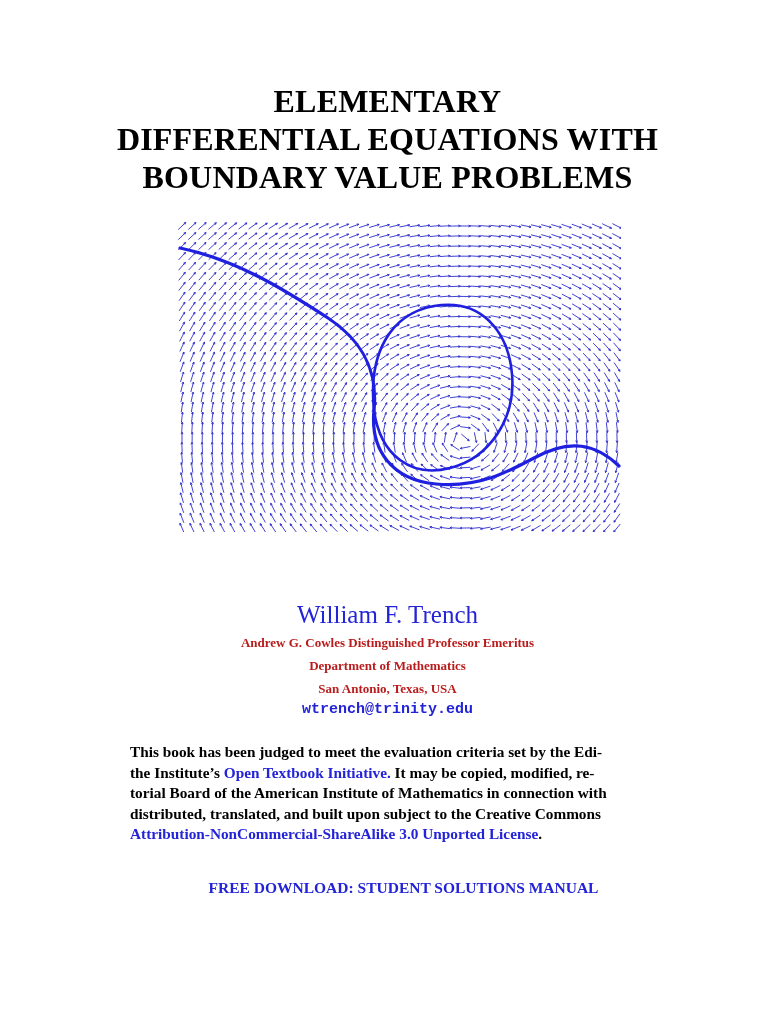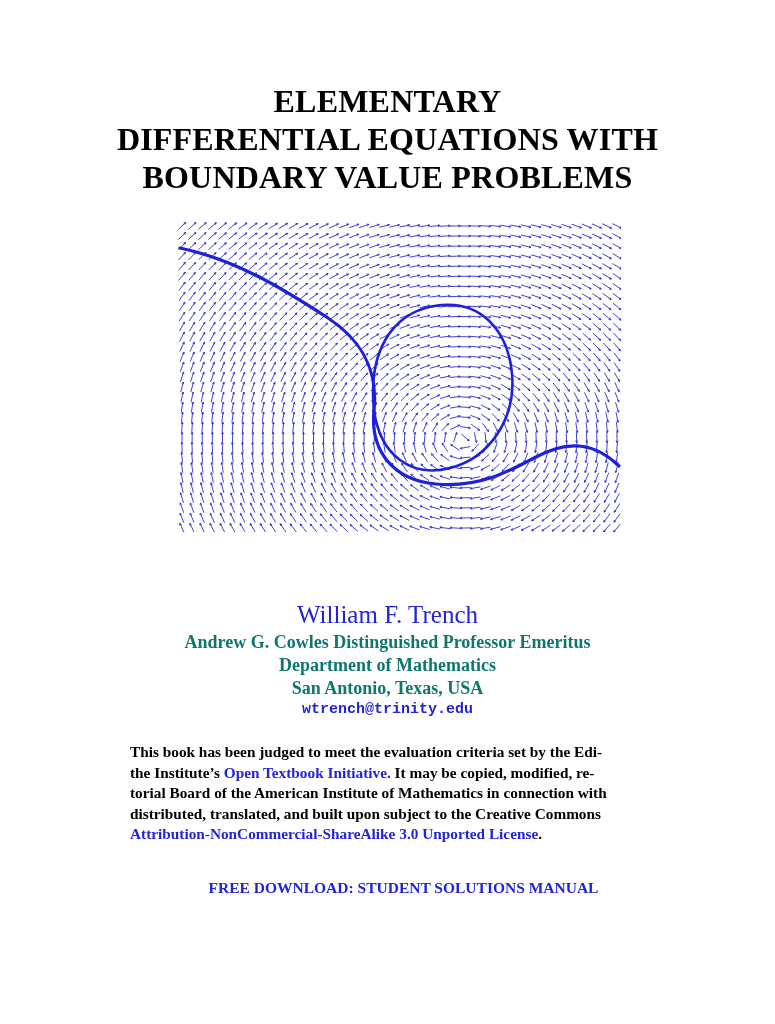--- a/index.html
+++ b/index.html
@@ -63,23 +63,23 @@
   .author-name {
     font-family: "Liberation Serif", serif;
     font-weight: normal;
     font-size: 25px;
     line-height: 30px;
     color: #2323d8;
   }
   .author-line {
     font-family: "Liberation Serif", serif;
     font-weight: bold;
-    font-size: 18px;
+    font-size: 13px;
     line-height: 21px;
-    color: #0f766e;
+    color: #b91c1c;
     margin-top: 2px;
   }
   .author-email {
     font-family: Liberation Mono, monospace;
     font-weight: bold;
     font-size: 15px;
     line-height: 21px;
     color: #2323d8;
     text-decoration: none;
   }

